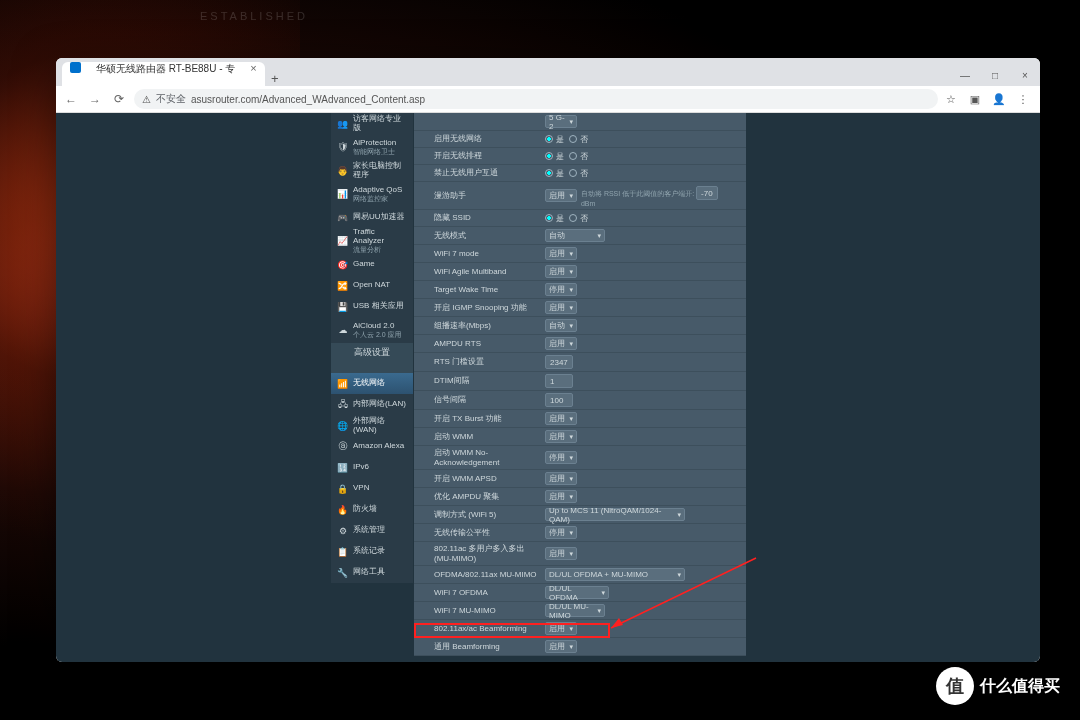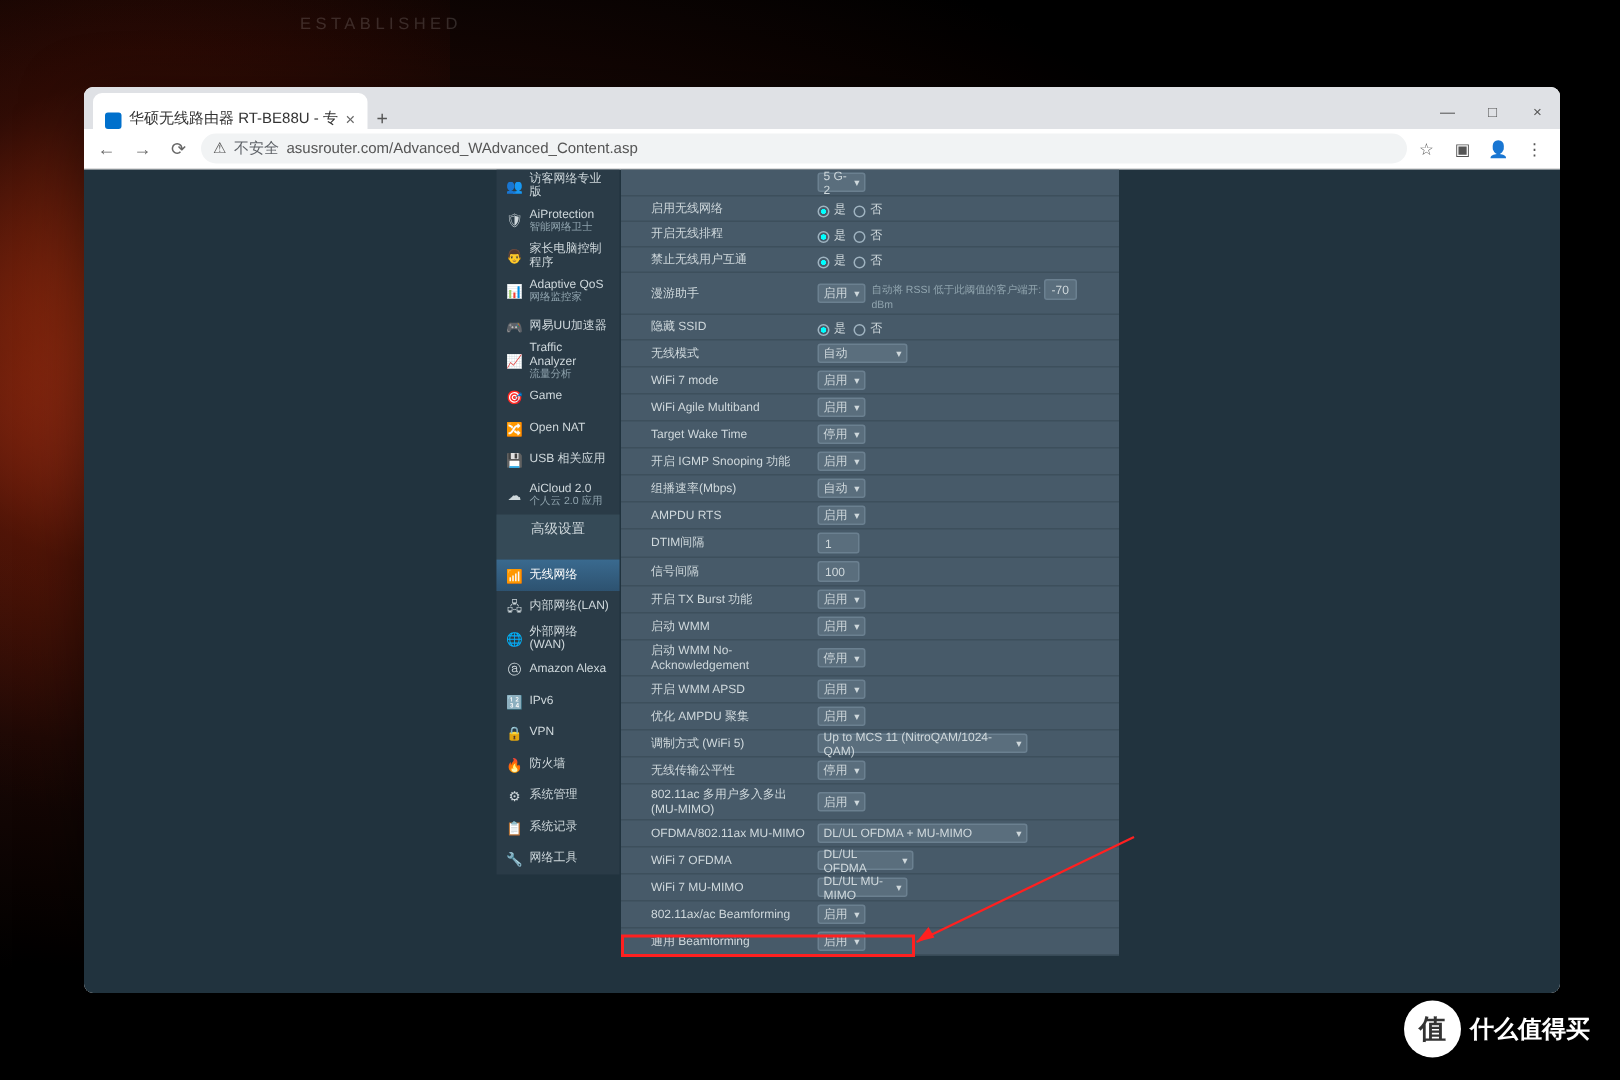--- a/index.html
+++ b/index.html
@@ -2,21 +2,21 @@
 <html><head>
 <meta charset="utf-8">
 <style>
 *{box-sizing:border-box;margin:0;padding:0;font-family:"Microsoft YaHei",Arial,sans-serif}
 body{width:1080px;height:720px;overflow:hidden;background:#000;position:relative}
 .desktop-bg{position:absolute;inset:0;background:radial-gradient(ellipse at 15% 40%,#8a2a1a 0%,#4a1508 15%,#1a0805 35%,#000 60%),linear-gradient(135deg,#000 0%,#1a0a05 50%,#000 100%);}
 .desktop-accent{position:absolute;left:0;top:0;width:300px;height:100%;background:radial-gradient(circle at 30% 30%,rgba(200,60,20,.6) 0%,rgba(100,20,5,.3) 30%,transparent 60%)}
 .desktop-text{position:absolute;left:200px;top:10px;color:rgba(255,255,255,.15);font-size:11px;letter-spacing:3px}
 .browser{position:absolute;left:56px;top:58px;right:40px;bottom:58px;background:#fff;border-radius:6px;overflow:hidden;display:flex;flex-direction:column;box-shadow:0 10px 40px rgba(0,0,0,.5)}
 .tab-strip{height:28px;background:#dfe1e5;display:flex;align-items:flex-end;padding-left:6px}
-.tab{height:24px;background:#fff;border-radius:6px 6px 0 0;padding:0 8px;display:flex;align-items:flex-end;gap:5px;font-size:10px;color:#333;min-width:160px}
+.tab{height:24px;background:#fff;border-radius:6px 6px 0 0;padding:0 8px;display:flex;align-items:flex-start;gap:15px;font-size:10px;color:#333;min-width:160px}
 .tab-icon{width:11px;height:11px;background:#0070cc;border-radius:2px}
 .tab-close{margin-left:auto;color:#666;font-size:11px}
 .tab-new{width:20px;text-align:center;color:#555;font-size:13px}
 .win-controls{margin-left:auto;display:flex}
 .win-btn{width:30px;height:22px;display:flex;align-items:center;justify-content:center;font-size:10px;color:#555}
 .addr-bar{height:27px;background:#fff;border-bottom:1px solid #ddd;display:flex;align-items:center;padding:0 6px;gap:6px}
 .nav-btn{width:18px;text-align:center;color:#666;font-size:12px}
 .addr-field{flex:1;height:20px;background:#f1f3f4;border-radius:10px;display:flex;align-items:center;padding:0 8px;gap:5px;font-size:10px;color:#555}
 .insecure{color:#5f6368}
 .addr-icons{display:flex;gap:10px;padding-right:4px;color:#555;font-size:11px}
@@ -27,21 +27,21 @@
 .sb-item.tall{height:26px}
 .sb-icon{width:12px;height:12px;flex-shrink:0;display:flex;align-items:center;justify-content:center;font-size:9px}
 .sb-text{line-height:1.1}
 .sb-sub{display:block;font-size:7px;color:#90a4ae}
 .sb-header{height:30px;background:#354a57;color:#cfd8dc;font-size:9px;text-align:center;line-height:18px}
 .sb-active{background:linear-gradient(180deg,#3a6a8f 0%,#2d5270 100%);color:#fff}
 .settings{position:absolute;left:358px;top:0;width:332px;background:#475a69}
 .srow{display:flex;align-items:center;min-height:17px;border-bottom:1px solid #3d4f5c;padding:2px 12px}
 .slabel{width:115px;padding-left:8px;color:#cfd8dc;font-size:8px;line-height:1.2}
 .sval{flex:1;display:flex;align-items:center;gap:4px;padding-left:4px}
-.radio-grp{display:flex;gap:3px;align-items:flex-end;color:#cfd8dc;font-size:8px}
+.radio-grp{display:flex;gap:3px;align-items:center;color:#cfd8dc;font-size:8px}
 .radio{width:8px;height:8px;border-radius:50%;border:1px solid #9fb3c0;display:inline-block}
 .radio.on{background:radial-gradient(circle,#0ff 40%,transparent 45%)}
 .sel{background:#5a6e7d;border:1px solid #6b8090;color:#cfd8dc;font-size:8px;height:13px;padding:0 3px;min-width:30px;display:inline-flex;align-items:center;border-radius:2px}
 .sel::after{content:"▾";margin-left:auto;padding-left:3px;font-size:7px}
 .txtin{background:#5a6e7d;border:1px solid #6b8090;color:#cfd8dc;font-size:8px;height:14px;padding:0 4px;width:28px;border-radius:2px;display:inline-flex;align-items:center}
 .hint{color:#90a4ae;font-size:7px;margin-top:2px}
 .slider{width:40px;height:6px;background:#5a6e7d;border-radius:3px;position:relative}
 .slider-thumb{position:absolute;right:-3px;top:-2px;width:10px;height:10px;background:#cfd8dc;border-radius:50%}
 .highlight{position:absolute;border:2px solid #ff2020;pointer-events:none}
 .arrow-line{position:absolute;pointer-events:none}
@@ -245,20 +245,26 @@
             <span class="sel" style="width:32px">自动</span>
           </div>
         </div>
         <div class="srow">
           <div class="slabel">AMPDU RTS</div>
           <div class="sval">
             <span class="sel" style="width:32px">启用</span>
           </div>
         </div>
         <div class="srow">
+          <div class="slabel">RTS 门槛设置</div>
+          <div class="sval">
+            <span class="txtin">2347</span>
+          </div>
+        </div>
+        <div class="srow">
           <div class="slabel">DTIM间隔</div>
           <div class="sval">
             <span class="txtin">1</span>
           </div>
         </div>
         <div class="srow">
           <div class="slabel">信号间隔</div>
           <div class="sval">
             <span class="txtin">100</span>
           </div>

